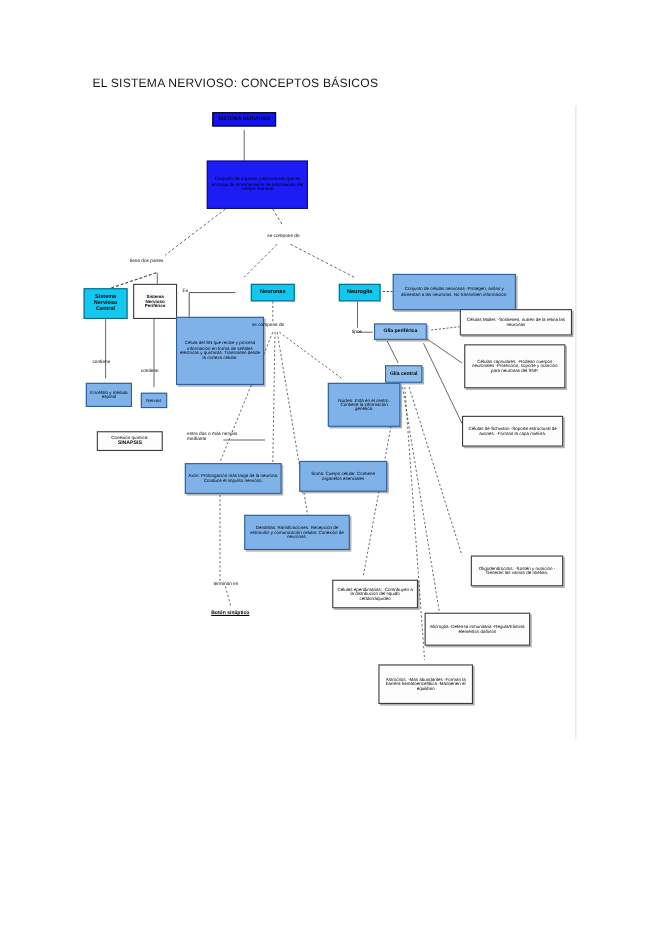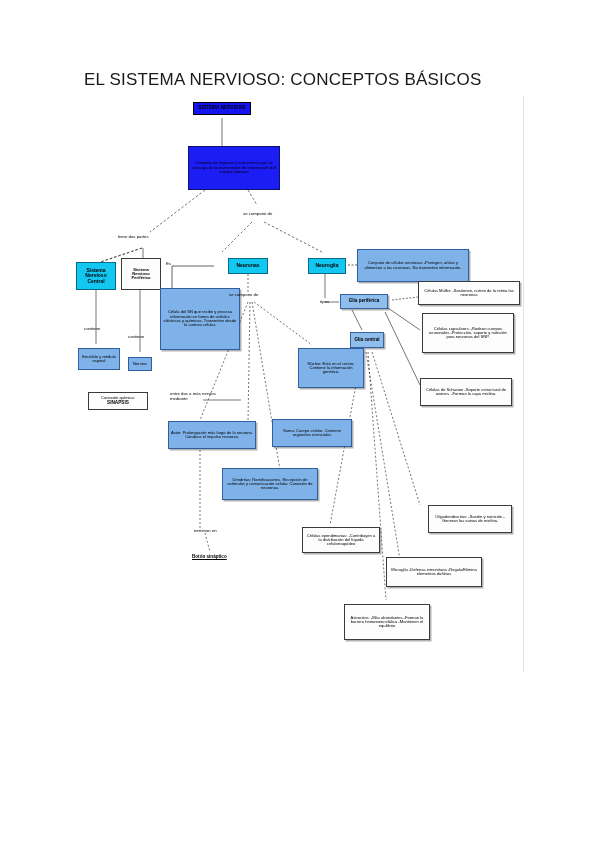--- a/index.html
+++ b/index.html
@@ -3,21 +3,21 @@
 <meta charset="utf-8">
 <style>
   html,body{margin:0;padding:0;background:#fff;}
   body{width:599px;height:848px;position:relative;overflow:hidden;
        font-family:"Liberation Sans",sans-serif;color:#000;}
   #page{position:absolute;left:0;top:0;width:599px;height:848px;background:#fff;}
 
   
   .page-rule{position:absolute;top:96px;left:523px;width:1px;height:576px;background:#e2e2e2;}
 
-  .title{position:absolute;left:84px;top:70px;font-size:17px;letter-spacing:.2px;
+  .title{position:absolute;left:84px;top:70px;font-size:11px;letter-spacing:.2px;
          color:#1a1a1a;white-space:nowrap;}
 
   
   .node{position:absolute;box-sizing:border-box;display:flex;align-items:center;
         justify-content:center;text-align:center;line-height:1.05;
         font-size:4.1px;padding:1px 2px;overflow:hidden;}
   .n-root{background:#1414f0;border:1px solid #000;color:#000;font-weight:bold;
           font-size:4.6px;letter-spacing:.1px;}
   .n-blue{background:#1c1cf5;border:1px solid #101070;color:#000;font-size:4.2px;}
   .n-cyan{background:#12c7f0;border:1px solid #0b6a86;color:#000;font-weight:bold;font-size:5px;}

